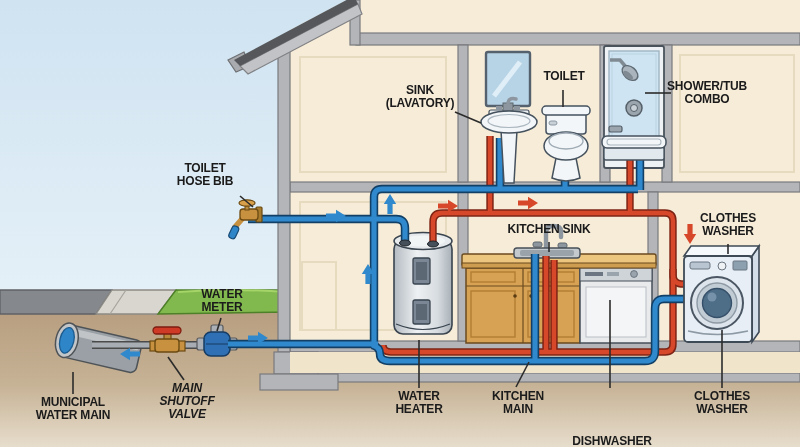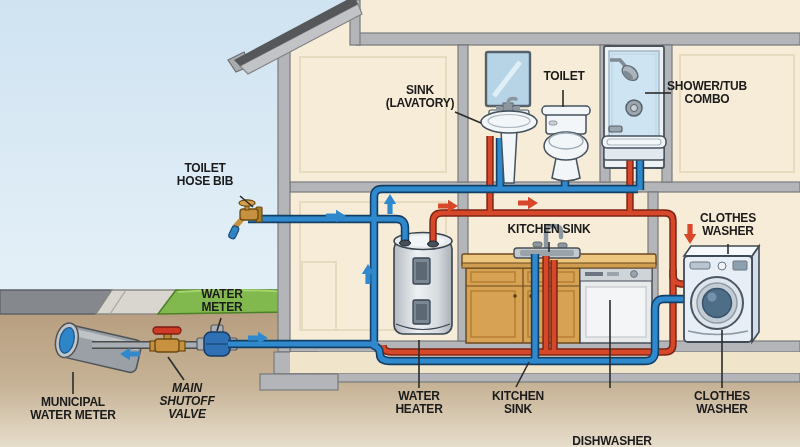--- a/index.html
+++ b/index.html
@@ -309,33 +309,33 @@
     <line x1="549" y1="242" x2="549" y2="252"></line>
     <line x1="728" y1="244" x2="728" y2="254"></line>
     <line x1="419" y1="388" x2="419" y2="340"></line>
     <line x1="529" y1="362" x2="516" y2="387"></line>
     <line x1="610" y1="300" x2="610" y2="388"></line>
     <line x1="722" y1="330" x2="722" y2="388"></line>
   </g>
 </svg>
 
 <div class="lbl" style="left:8px;   top:396px; width:130px;">MUNICIPAL
-WATER METER</div>
+WATER MAIN</div>
 <div class="lbl" style="left:137px; top:382px; width:100px;font-style:italic;">MAIN
 SHUTOFF
 VALVE</div>
 <div class="lbl" style="left:182px; top:288px; width:80px;">WATER
 METER</div>
 <div class="lbl" style="left:150px; top:162px; width:110px;">TOILET
 HOSE BIB</div>
 <div class="lbl" style="left:369px; top:390px; width:100px;">WATER
 HEATER</div>
 <div class="lbl" style="left:489px; top:223px; width:120px;">KITCHEN SINK</div>
 <div class="lbl" style="left:468px; top:390px; width:100px;">KITCHEN
-SINK</div>
+MAIN</div>
 <div class="lbl" style="left:552px; top:390px; width:120px;margin-top:45px;">DISHWASHER</div>
 <div class="lbl" style="left:678px; top:212px; width:100px;">CLOTHES
 WASHER</div>
 <div class="lbl" style="left:672px; top:390px; width:100px;">CLOTHES
 WASHER</div>
 <div class="lbl" style="left:355px; top:84px;  width:130px;">SINK
 (LAVATORY)</div>
 <div class="lbl" style="left:524px; top:70px;  width:80px;">TOILET</div>
 <div class="lbl" style="left:647px; top:80px;  width:120px;">SHOWER/TUB
 COMBO</div>

